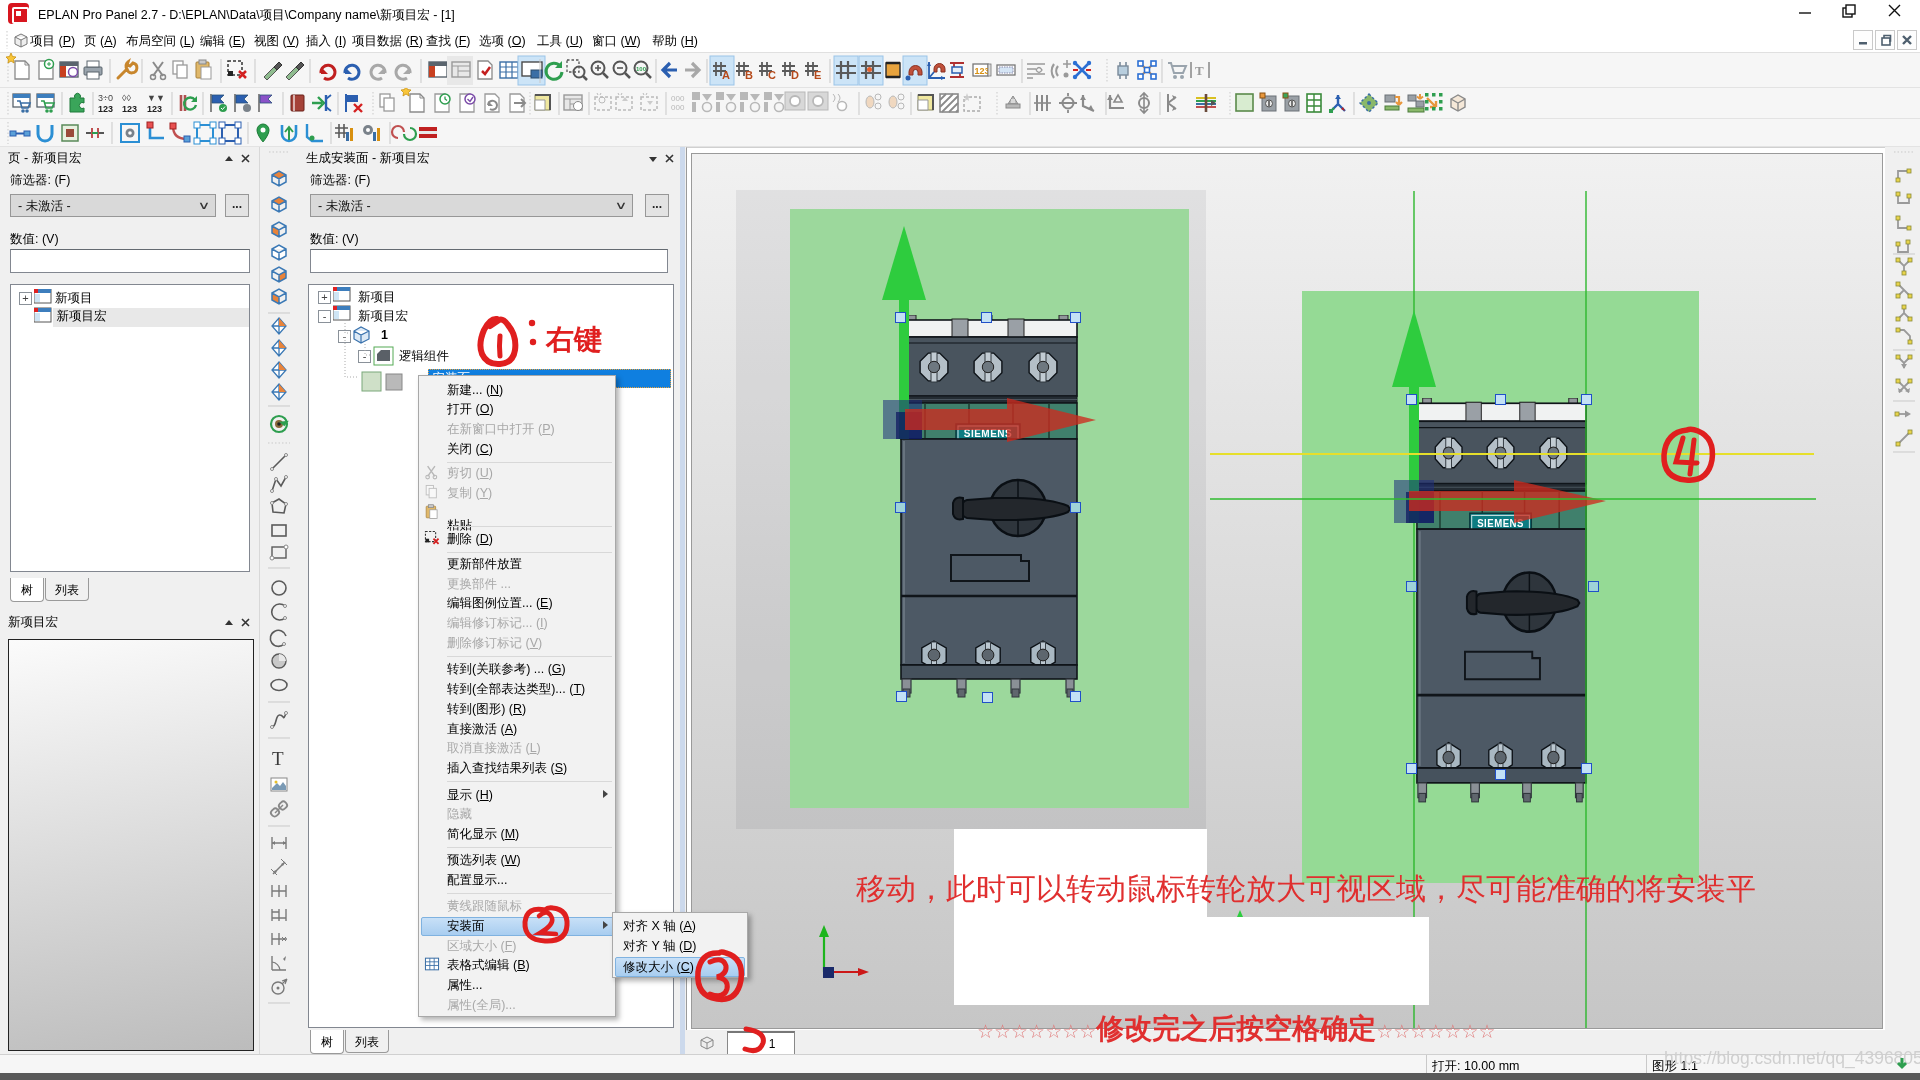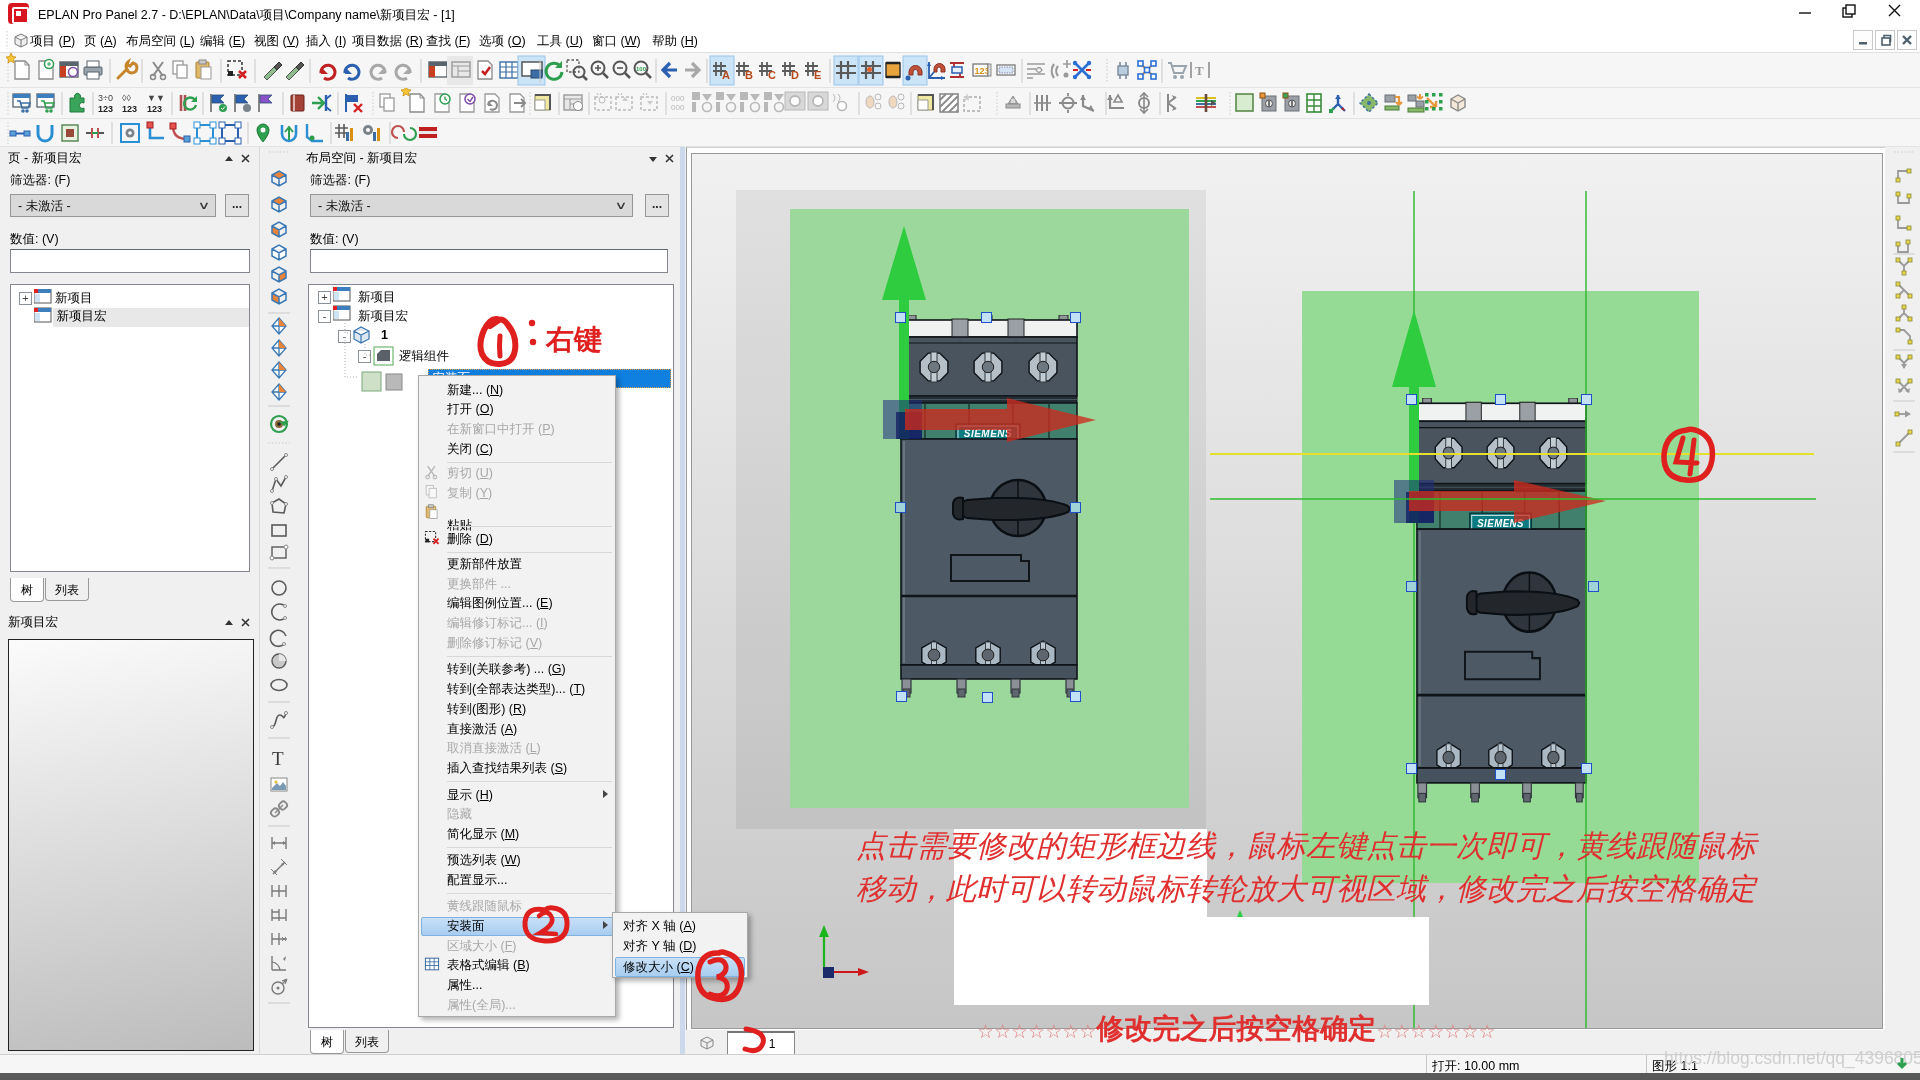--- a/index.html
+++ b/index.html
@@ -27,21 +27,21 @@
 .tab.act { background:#fff; height:24px; z-index:2; }
 .trow { position:absolute; height:19px; font-size:12.5px; white-space:pre; }
 .texp { position:absolute; width:13px; height:13px; border:1px solid #8a9199; background:#fff; font-size:11px; line-height:11px; text-align:center; color:#444; }
 #cmenu { position:absolute; left:418px; top:375px; width:198px; height:642px; background:#f2f2f2; border:1px solid #a8a8a8; box-shadow:3px 3px 5px rgba(0,0,0,0.3); z-index:50; }
 #cmenu .it { position:absolute; left:28px; font-size:12.5px; white-space:pre; }
 #cmenu .it.g { color:#a8a8a8; }
 #cmenu .sep { position:absolute; left:28px; right:3px; height:1px; background:#d8d8d8; }
 #submenu { position:absolute; left:612px; top:912px; width:136px; height:66px; background:#f2f2f2; border:1px solid #a8a8a8; box-shadow:3px 3px 5px rgba(0,0,0,0.3); z-index:51; }
 #submenu .it { position:absolute; left:10px; font-size:12.5px; white-space:pre; }
 #mdi { position:absolute; left:686px; top:147px; width:1199px; height:883px; background:#fff; border-left:1px solid #9a9a9a; border-top:1px solid #d0d0d0; }
-#canvas { position:absolute; left:4px; top:5px; width:1192px; height:876px; background:linear-gradient(#f1f1f1,#c6c6c6); border:1px solid #9a9a9a; overflow:hidden;font-style:italic; }
+#canvas { position:absolute; left:4px; top:5px; width:1192px; height:876px; background:linear-gradient(#f1f1f1,#c6c6c6); border:1px solid #9a9a9a; overflow:hidden; }
 .cjk { position:absolute; font-size:30px; white-space:pre; letter-spacing:0; }
 .cjk-red { color:#e02f2f; }
 .cjk-blue { color:#4a49bd; }
 .bh { position:absolute; width:11px; height:11px; background:#c3e1f5; border:1.5px solid #2050c8; }
 .bh.mid { background:#9fd3d8; }
 #tabbar { position:absolute; left:686px; top:1030px; width:1199px; height:25px; background:#f0f0f0; }
 #statusbar { position:absolute; left:0; top:1054px; width:1920px; height:19px; background:#f6f6f6; border-top:1px solid #d0d0d0; }
 #darkstrip { position:absolute; left:0; top:1073px; width:1920px; height:7px; background:#595959; }
 #rtb { position:absolute; left:1888px; top:147px; width:32px; height:883px; background:#f0f0f0; }
 u { text-decoration:underline; }
@@ -910,21 +910,21 @@
       </g>
       <g transform="translate(7,830)">
         <circle cx="9" cy="11" r="6" fill="none" stroke="#7a7a7a" stroke-width="1.4"></circle>
         <circle cx="9" cy="11" r="1.5" fill="#7a7a7a"></circle>
         <path d="M13 7 L18 2 M18 2 L16 7 M18 2 L13 4" stroke="#7a7a7a" stroke-width="1.2"></path>
       </g>
       <line x1="6" y1="856" x2="28" y2="856" stroke="#c9c9c9"></line>
     </svg>
   </div>
 <div class="panel" style="left:300px;top:147px;width:384px;height:911px">
-  <div class="ptitle">布局空间 - 新项目宏</div>
+  <div class="ptitle">生成安装面 - 新项目宏</div>
   <svg class="abs" style="right:8px;top:7px" width="30" height="10">
       <path d="M3 3 L7 8 L11 3 Z" fill="#333"></path>
       <path d="M20 1 L27 8 M27 1 L20 8" stroke="#333" stroke-width="1.6"></path>
     </svg>
   <div class="abs" style="left:10px;top:25px;font-size:12.5px">筛选器: (F)</div>
   <div class="combo" style="left:10px;top:47px;width:323px">- 未激活 -<span class="chev">∨</span></div>
   <div class="dots" style="left:345px;top:47px">...</div>
   <div class="abs" style="left:10px;top:84px;font-size:12.5px">数值: (V)</div>
   <div class="tinput" style="left:10px;top:102px;width:358px"></div>
   <div class="treebox" style="left:8px;top:137px;width:366px;height:744px">
@@ -1106,22 +1106,21 @@
       <div class="bh" style="left:714px;top:240px"></div>
       <div class="bh" style="left:803px;top:240px"></div>
       <div class="bh" style="left:889px;top:240px"></div>
       <div class="bh mid" style="left:714px;top:427px"></div>
       <div class="bh mid" style="left:896px;top:427px"></div>
       <div class="bh" style="left:714px;top:609px"></div>
       <div class="bh" style="left:803px;top:615px"></div>
       <div class="bh" style="left:889px;top:609px"></div>
   <div class="abs" style="left:262px;top:675px;width:253px;height:176px;background:#fff"></div>
   <div class="abs" style="left:515px;top:763px;width:222px;height:88px;background:#fff"></div>
-  <div class="cjk cjk-red" style="left:164px;top:672px">点击需要修改的矩形框边线，鼠标左键点击一次即可，黄线跟随鼠标</div>
-  <div class="cjk cjk-red" style="left:164px;top:715px">移动，此时可以转动鼠标转轮放大可视区域，修改完之后按空格确定</div>
+  <div class="cjk cjk-red" style="left:164px;top:715px">移动，此时可以转动鼠标转轮放大可视区域，尽可能准确的将安装平</div>
   <svg class="abs" style="left:118px;top:766px" width="75" height="62">
     <line x1="14" y1="52" x2="14" y2="14" stroke="#1db51d" stroke-width="2.2"></line>
     <polygon points="14,5 9,17 19,17" fill="#1db51d"></polygon>
     <line x1="14" y1="52" x2="52" y2="52" stroke="#cc1818" stroke-width="2.2"></line>
     <polygon points="59,52 48,48 48,56" fill="#cc1818"></polygon>
     <rect x="13" y="47" width="11" height="11" fill="#1a2a6a"></rect>
   </svg>
 </div>
 </div>
 <div id="rtb">

